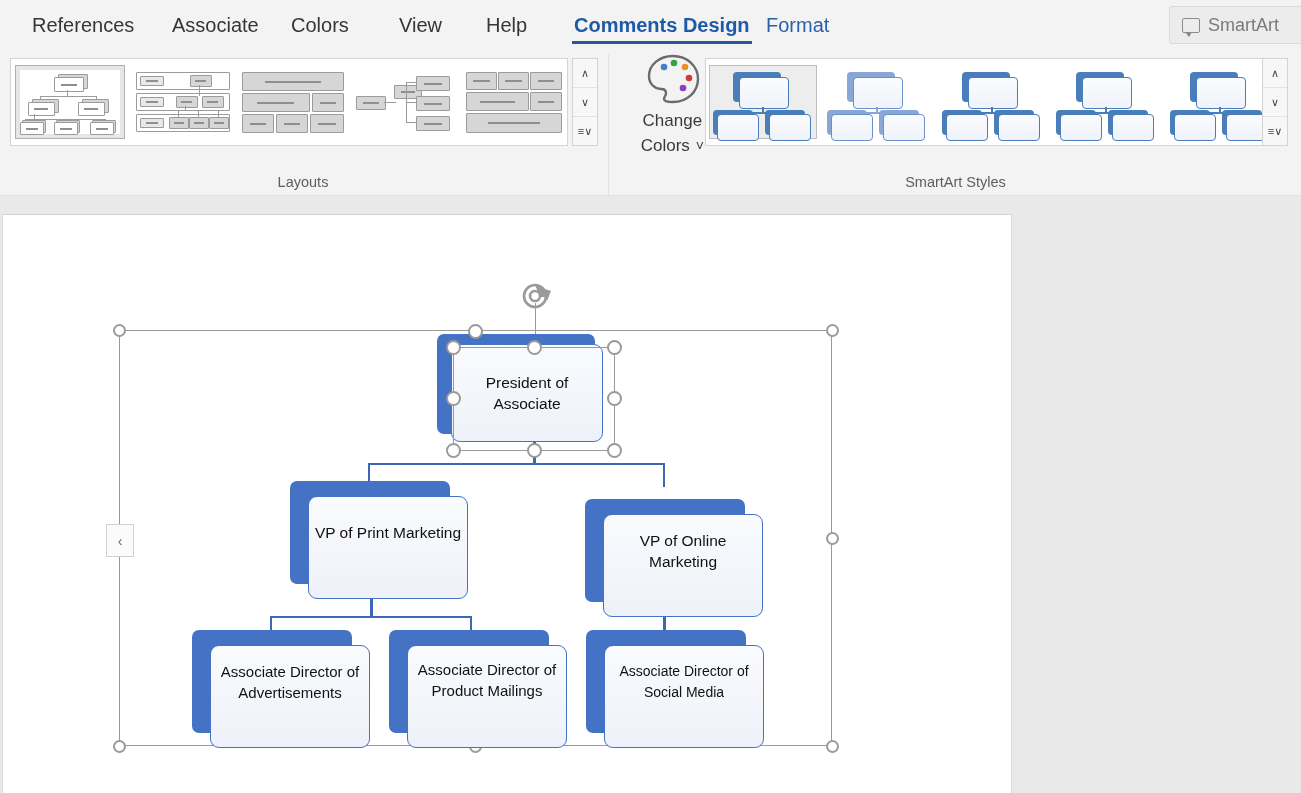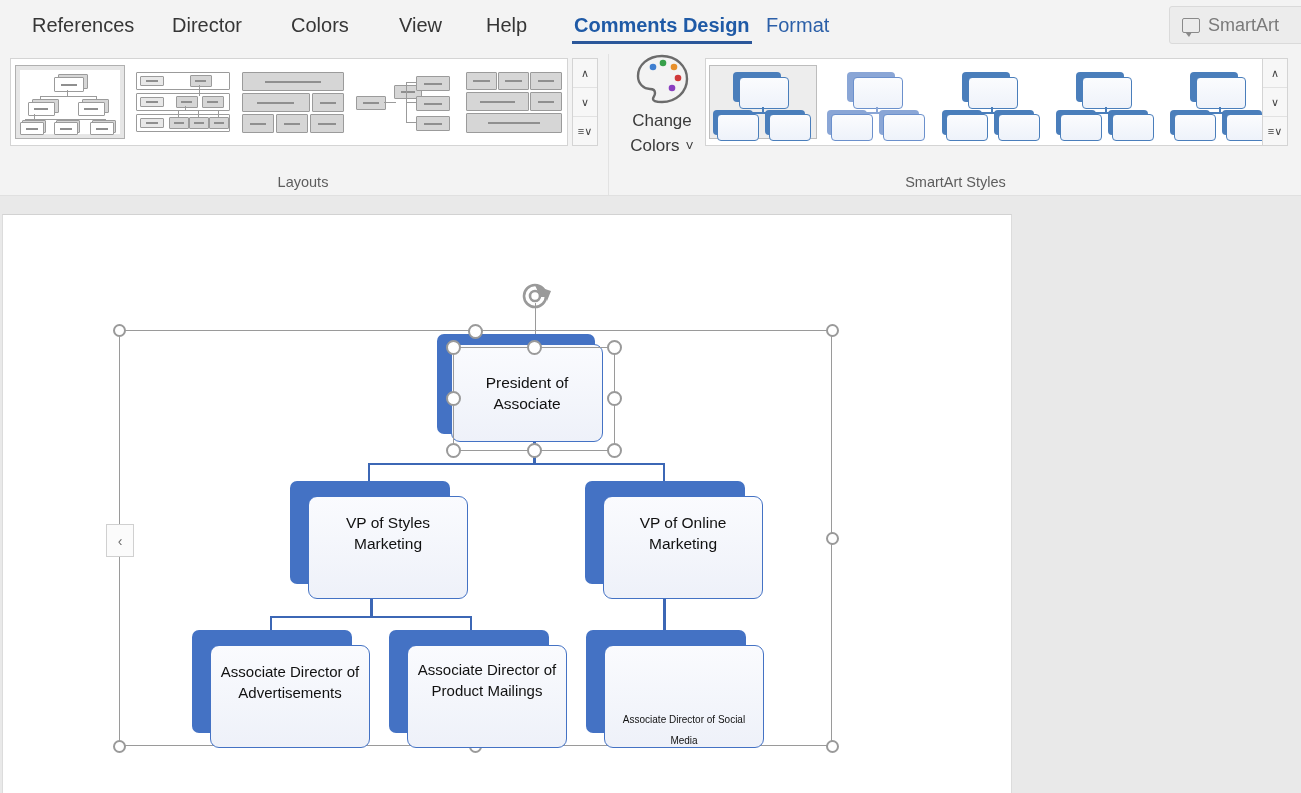--- a/index.html
+++ b/index.html
@@ -66,21 +66,21 @@
   .scrollcol div+div{border-top:1px solid #e2e2e2;}
 
   
   .mini{position:absolute;background:#d6d6d6;border:1px solid #9b9b9b;border-radius:1px;}
   .mini.w{background:#fff;}
   .mini-line{position:absolute;height:2px;background:#8f8f8f;top:50%;left:22%;width:56%;margin-top:-1px;}
   .conn{position:absolute;background:#9b9b9b;}
 
   
   #change-colors{position:absolute;left:620px;top:50px;width:84px;height:124px;
-    display:flex;flex-direction:column;align-items:center;cursor:pointer;}
+    display:flex;flex-direction:column;align-items:flex-end;cursor:pointer;}
   #cc-label{font-size:17px;color:#3a3a3a;line-height:25px;text-align:center;}
 
   
   .sa-thumb{position:relative;width:104px;height:72px;}
   .sb{position:absolute;border-radius:4px;}
   .sb-back{background:#4a7ebb;}
   .sb-front{background:linear-gradient(#fbfcfe,#eef2fa);border:1.5px solid #4a7ebb;}
   .sa-conn{position:absolute;background:#4a7ebb;}
 
   
@@ -124,21 +124,21 @@
       border:2.4px solid #9a9a9a;box-sizing:border-box;cursor:pointer;}
   .nline{position:absolute;background:#9a9a9a;}
 </style>
 </head>
 <body>
 
 <div id="ribbon">
 
   <div id="tabstrip">
     <div class="tab" style="left:30px">References</div>
-    <div class="tab" style="left:170px">Director</div>
+    <div class="tab" style="left:170px">Associate</div>
     <div class="tab" style="left:289px">Colors</div>
     <div class="tab" style="left:397px">View</div>
     <div class="tab" style="left:484px">Help</div>
     <div class="tab active" style="left:572px">Comments Design</div>
     <div class="tab accent" style="left:764px">Format</div>
 
     <div id="comments-btn">
       <span class="cmt-bubble"></span>
       <span>SmartArt</span>
     </div>
@@ -501,40 +501,40 @@
     <div class="nh" style="left:607px;top:391px;"></div>
     <div class="nh" style="left:446px;top:443px;"></div>
     <div class="nh" style="left:527px;top:443px;"></div>
     <div class="nh" style="left:607px;top:443px;"></div>
     <div class="nh" style="left:468px;top:324px;"></div>
   </div>
 
   <div class="node" style="left:290px;top:481px;width:178px;height:118px;">
     <div class="back" style="width:160px;height:103px;"></div>
     <div class="front" style="left:18px;top:15px;width:160px;height:103px;"></div>
-    <div class="txt" style="left:18px;top:0px;width:160px;height:103px;">VP of Styles Marketing</div>
-  </div>
-
-  <div class="node" style="left:585px;top:481px;width:178px;height:118px;">
+    <div class="txt" style="left:18px;top:0px;width:160px;height:103px;">VP of Print Marketing</div>
+  </div>
+
+  <div class="node" style="left:585px;top:499px;width:178px;height:118px;">
     <div class="back" style="width:160px;height:103px;"></div>
     <div class="front" style="left:18px;top:15px;width:160px;height:103px;"></div>
     <div class="txt" style="left:18px;top:0px;width:160px;height:103px;">VP of Online Marketing</div>
   </div>
 
   <div class="node" style="left:192px;top:630px;width:178px;height:118px;">
     <div class="back" style="width:160px;height:103px;"></div>
     <div class="front" style="left:18px;top:15px;width:160px;height:103px;"></div>
     <div class="txt" style="left:16px;top:0px;width:164px;height:103px;font-size:15px;">Associate Director of Advertisements</div>
   </div>
 
   <div class="node" style="left:389px;top:630px;width:178px;height:118px;">
     <div class="back" style="width:160px;height:103px;"></div>
     <div class="front" style="left:18px;top:15px;width:160px;height:103px;"></div>
     <div class="txt" style="left:16px;top:-2px;width:164px;height:103px;font-size:15px;">Associate Director of Product Mailings</div>
   </div>
 
   <div class="node" style="left:586px;top:630px;width:178px;height:118px;">
     <div class="back" style="width:160px;height:103px;"></div>
     <div class="front" style="left:18px;top:15px;width:160px;height:103px;"></div>
-    <div class="txt" style="left:16px;top:0px;width:164px;height:103px;font-size:10px;margin-top:48px;">Associate Director of Social Media</div>
+    <div class="txt" style="left:16px;top:0px;width:164px;height:103px;font-size:14px;">Associate Director of Social Media</div>
   </div>
 
 </div>
 
 </body></html>

